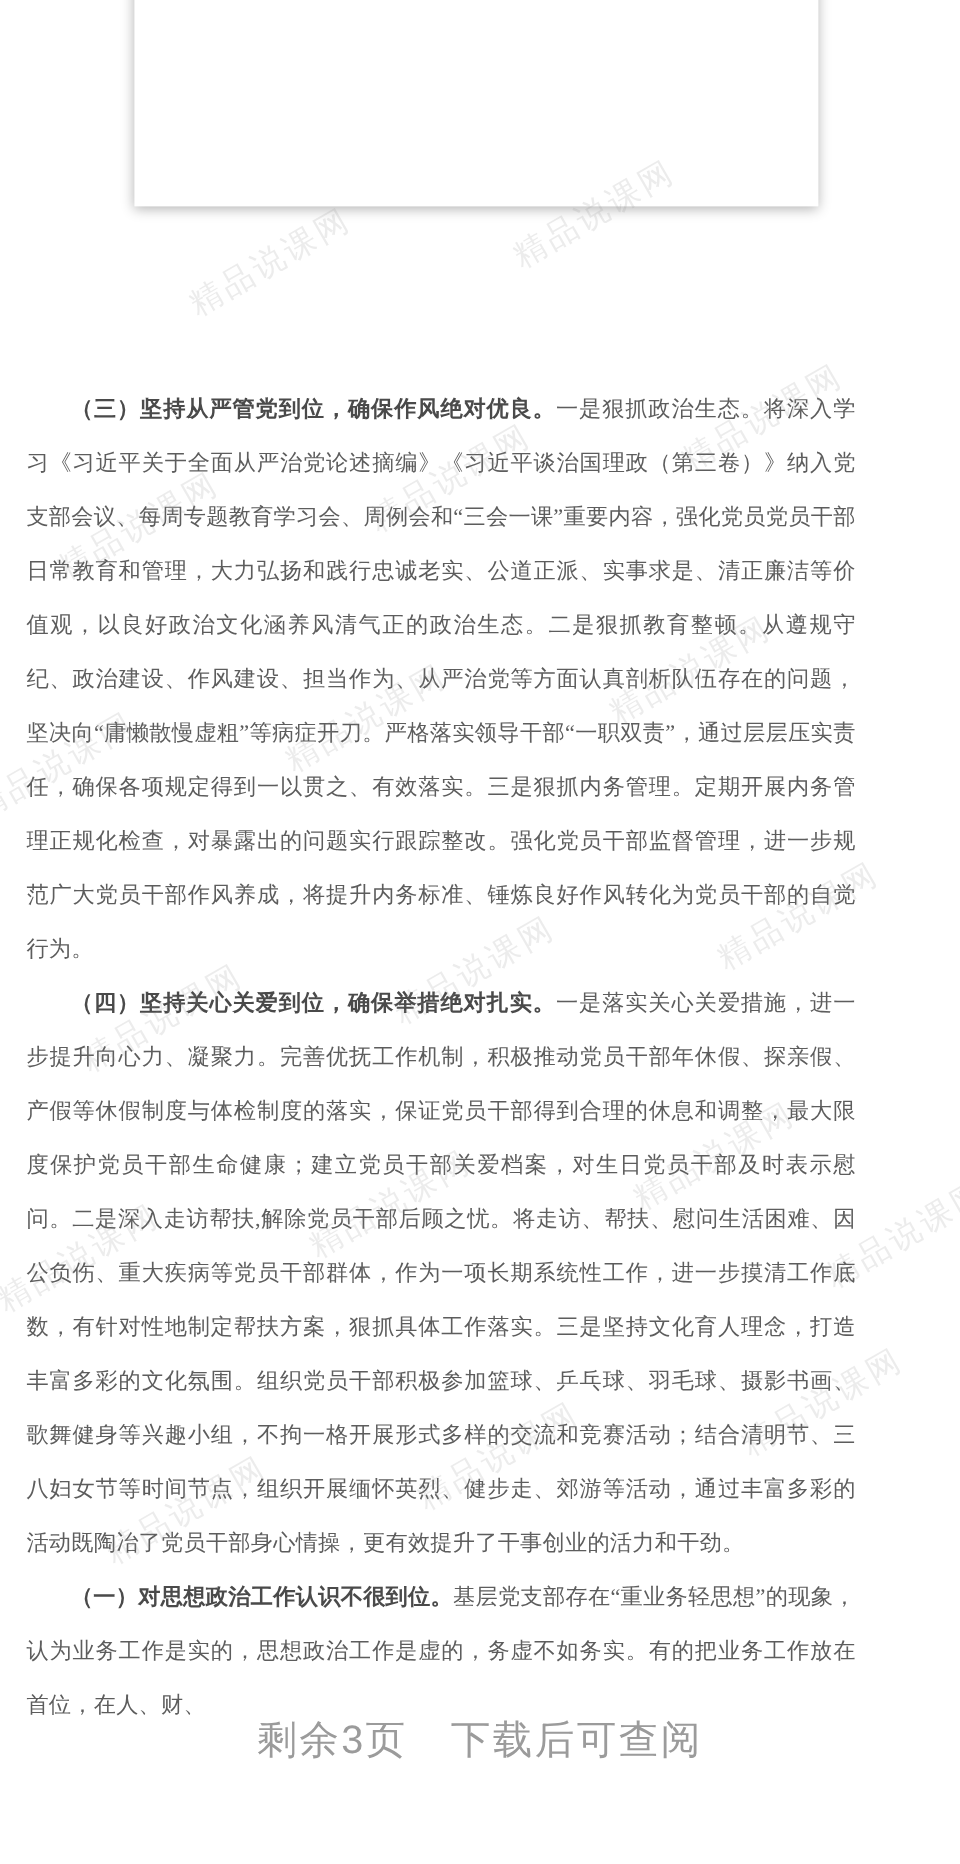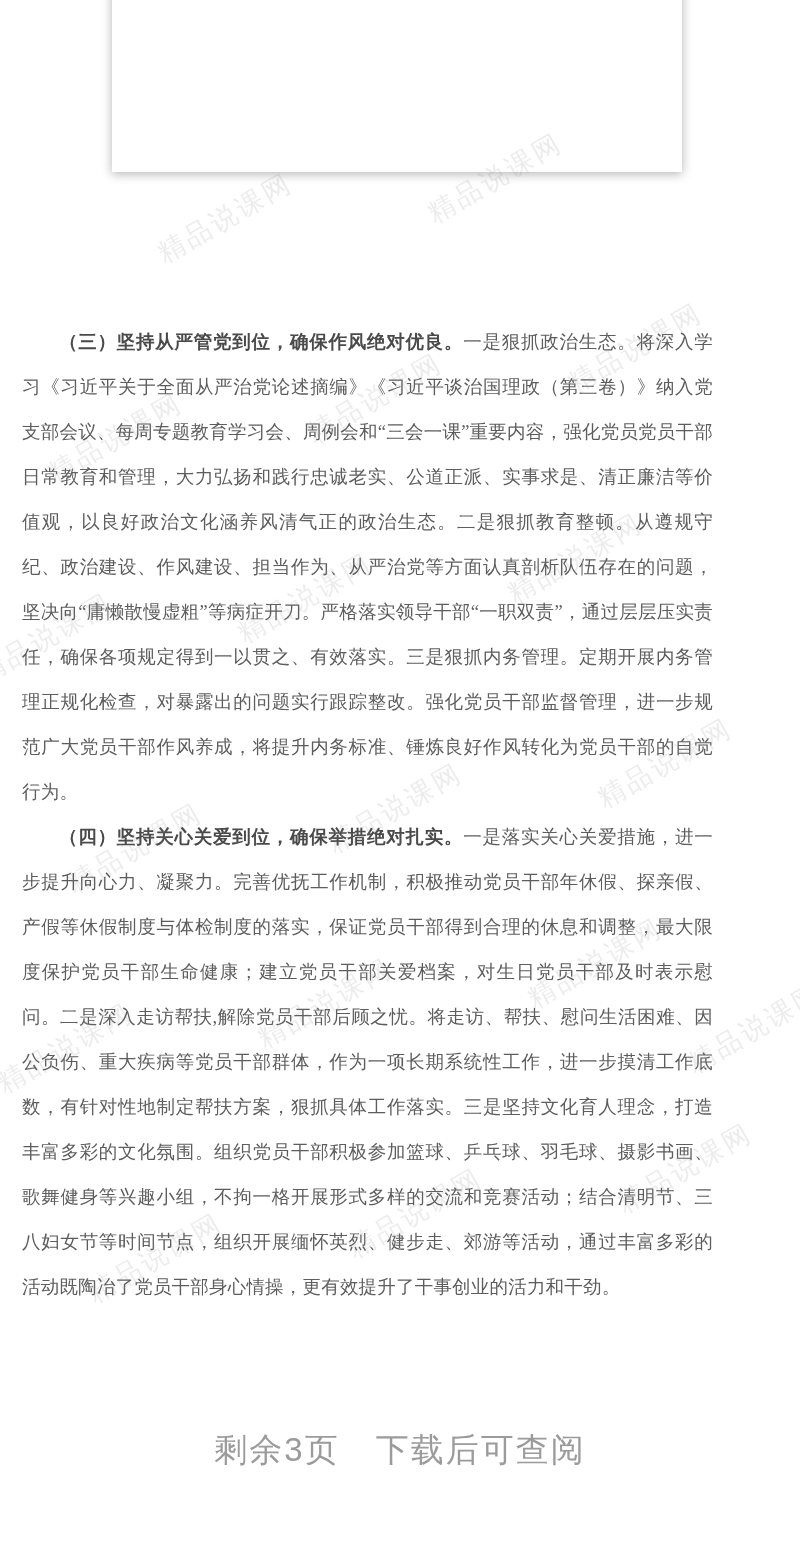--- a/index.html
+++ b/index.html
@@ -106,20 +106,23 @@
 
   <p class="para indent2">
     <span class="lead">（三）坚持从严管党到位，确保作风绝对优良。</span><span>一是狠抓政治生态。将深入学习《习近平关于全面从严治党论述摘编》《习近平谈治国理政（第三卷）》纳入党支部会议、每周专题教育学习会、周例会和“三会一课”重要内容，强化党员党员干部日常教育和管理，大力弘扬和践行忠诚老实、公道正派、实事求是、清正廉洁等价值观，以良好政治文化涵养风清气正的政治生态。二是狠抓教育整顿。从遵规守纪、政治建设、作风建设、担当作为、从严治党等方面认真剖析队伍存在的问题，坚决向“庸懒散慢虚粗”等病症开刀。严格落实领导干部“一职双责”，通过层层压实责任，确保各项规定得到一以贯之、有效落实。三是狠抓内务管理。定期开展内务管理正规化检查，对暴露出的问题实行跟踪整改。强化党员干部监督管理，进一步规范广大党员干部作风养成，将提升内务标准、锤炼良好作风转化为党员干部的自觉行为。</span>
   </p>
 
   <p class="para indent2">
     <span class="lead">（四）坚持关心关爱到位，确保举措绝对扎实。</span><span>一是落实关心关爱措施，进一步提升向心力、凝聚力。完善优抚工作机制，积极推动党员干部年休假、探亲假、产假等休假制度与体检制度的落实，保证党员干部得到合理的休息和调整，最大限度保护党员干部生命健康；建立党员干部关爱档案，对生日党员干部及时表示慰问。二是深入走访帮扶,解除党员干部后顾之忧。将走访、帮扶、慰问生活困难、因公负伤、重大疾病等党员干部群体，作为一项长期系统性工作，进一步摸清工作底数，有针对性地制定帮扶方案，狠抓具体工作落实。三是坚持文化育人理念，打造丰富多彩的文化氛围。组织党员干部积极参加篮球、乒乓球、羽毛球、摄影书画、歌舞健身等兴趣小组，不拘一格开展形式多样的交流和竞赛活动；结合清明节、三八妇女节等时间节点，组织开展缅怀英烈、健步走、郊游等活动，通过丰富多彩的活动既陶冶了党员干部身心情操，更有效提升了干事创业的活力和干劲。</span>
   </p>
 
 
+  <p class="para indent2">
+    <span class="lead">（一）对思想政治工作认识不很到位。</span><span>基层党支部存在“重业务轻思想”的现象，认为业务工作是实的，思想政治工作是虚的，务虚不如务实。有的把业务工作放在首位，在人、财、</span>
+  </p>
 
 </div>
 
 <div class="wm-layer">
   <div class="wm" style="left:40px;  top:420px;">精品说课网</div>
   <div class="wm" style="left:300px; top:380px;">精品说课网</div>
   <div class="wm" style="left:560px; top:330px;">精品说课网</div>
   <div class="wm" style="left:-30px; top:620px;">精品说课网</div>
   <div class="wm" style="left:230px; top:580px;">精品说课网</div>
   <div class="wm" style="left:500px; top:540px;">精品说课网</div>

